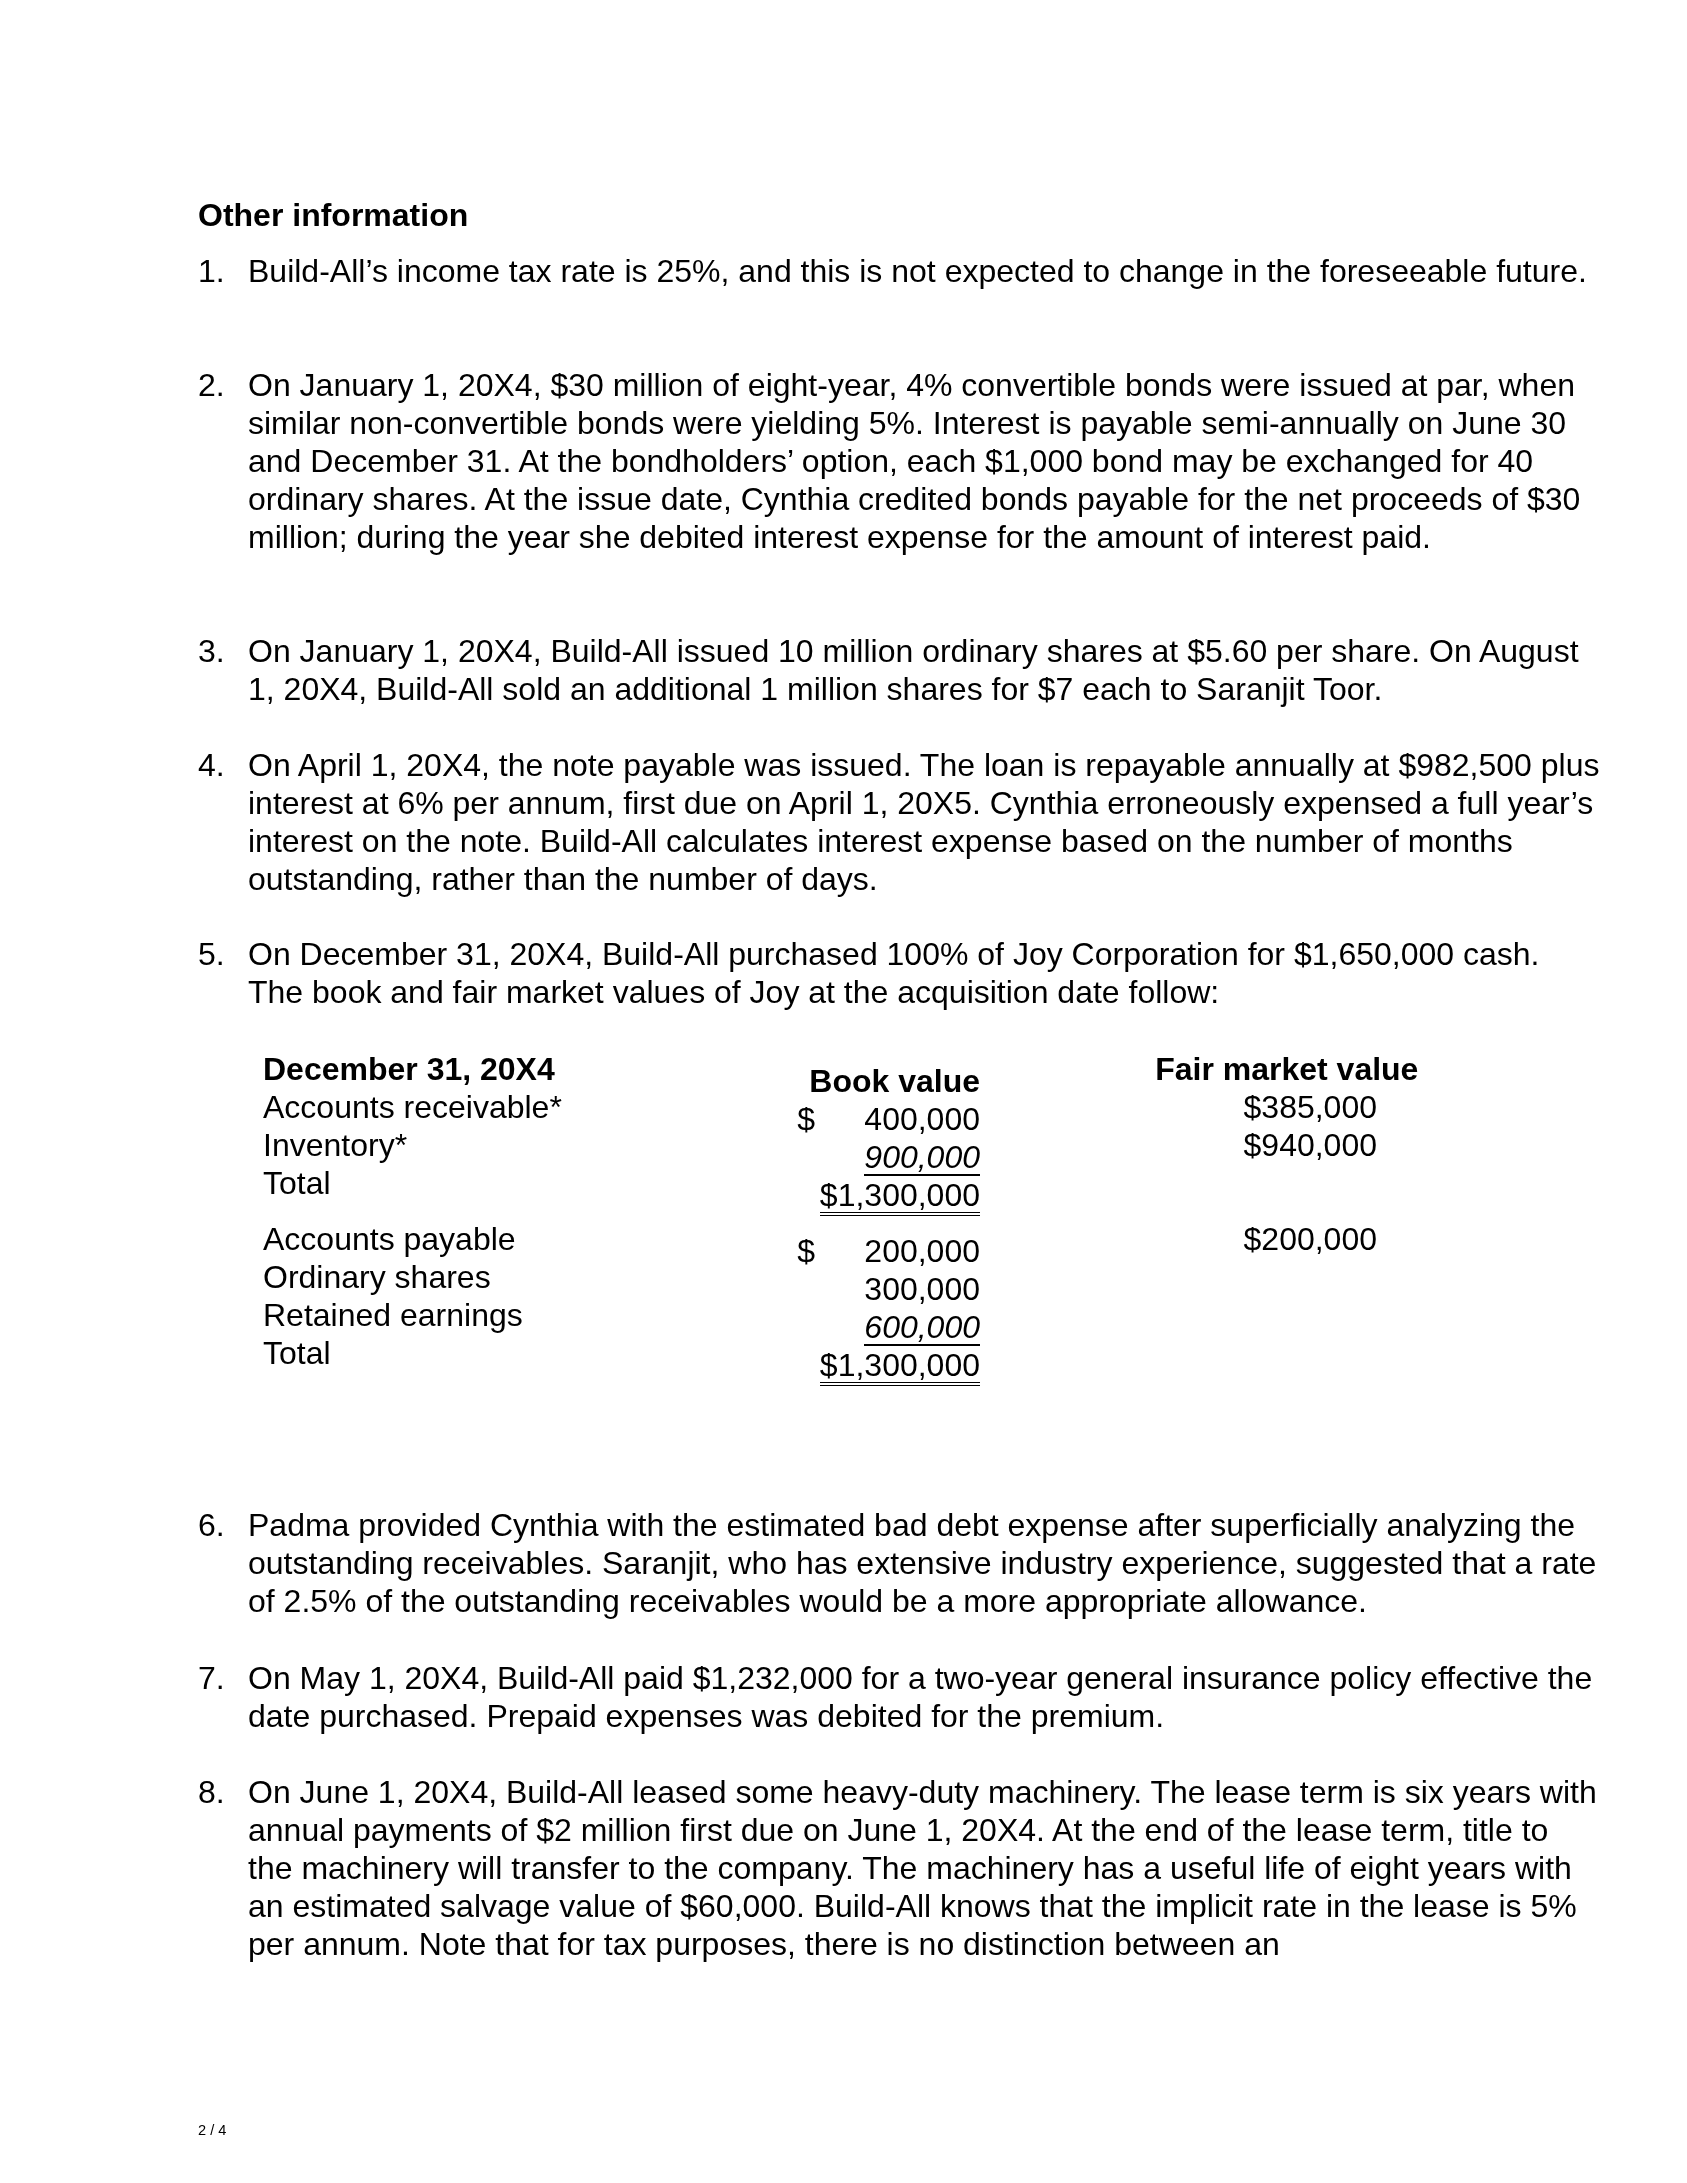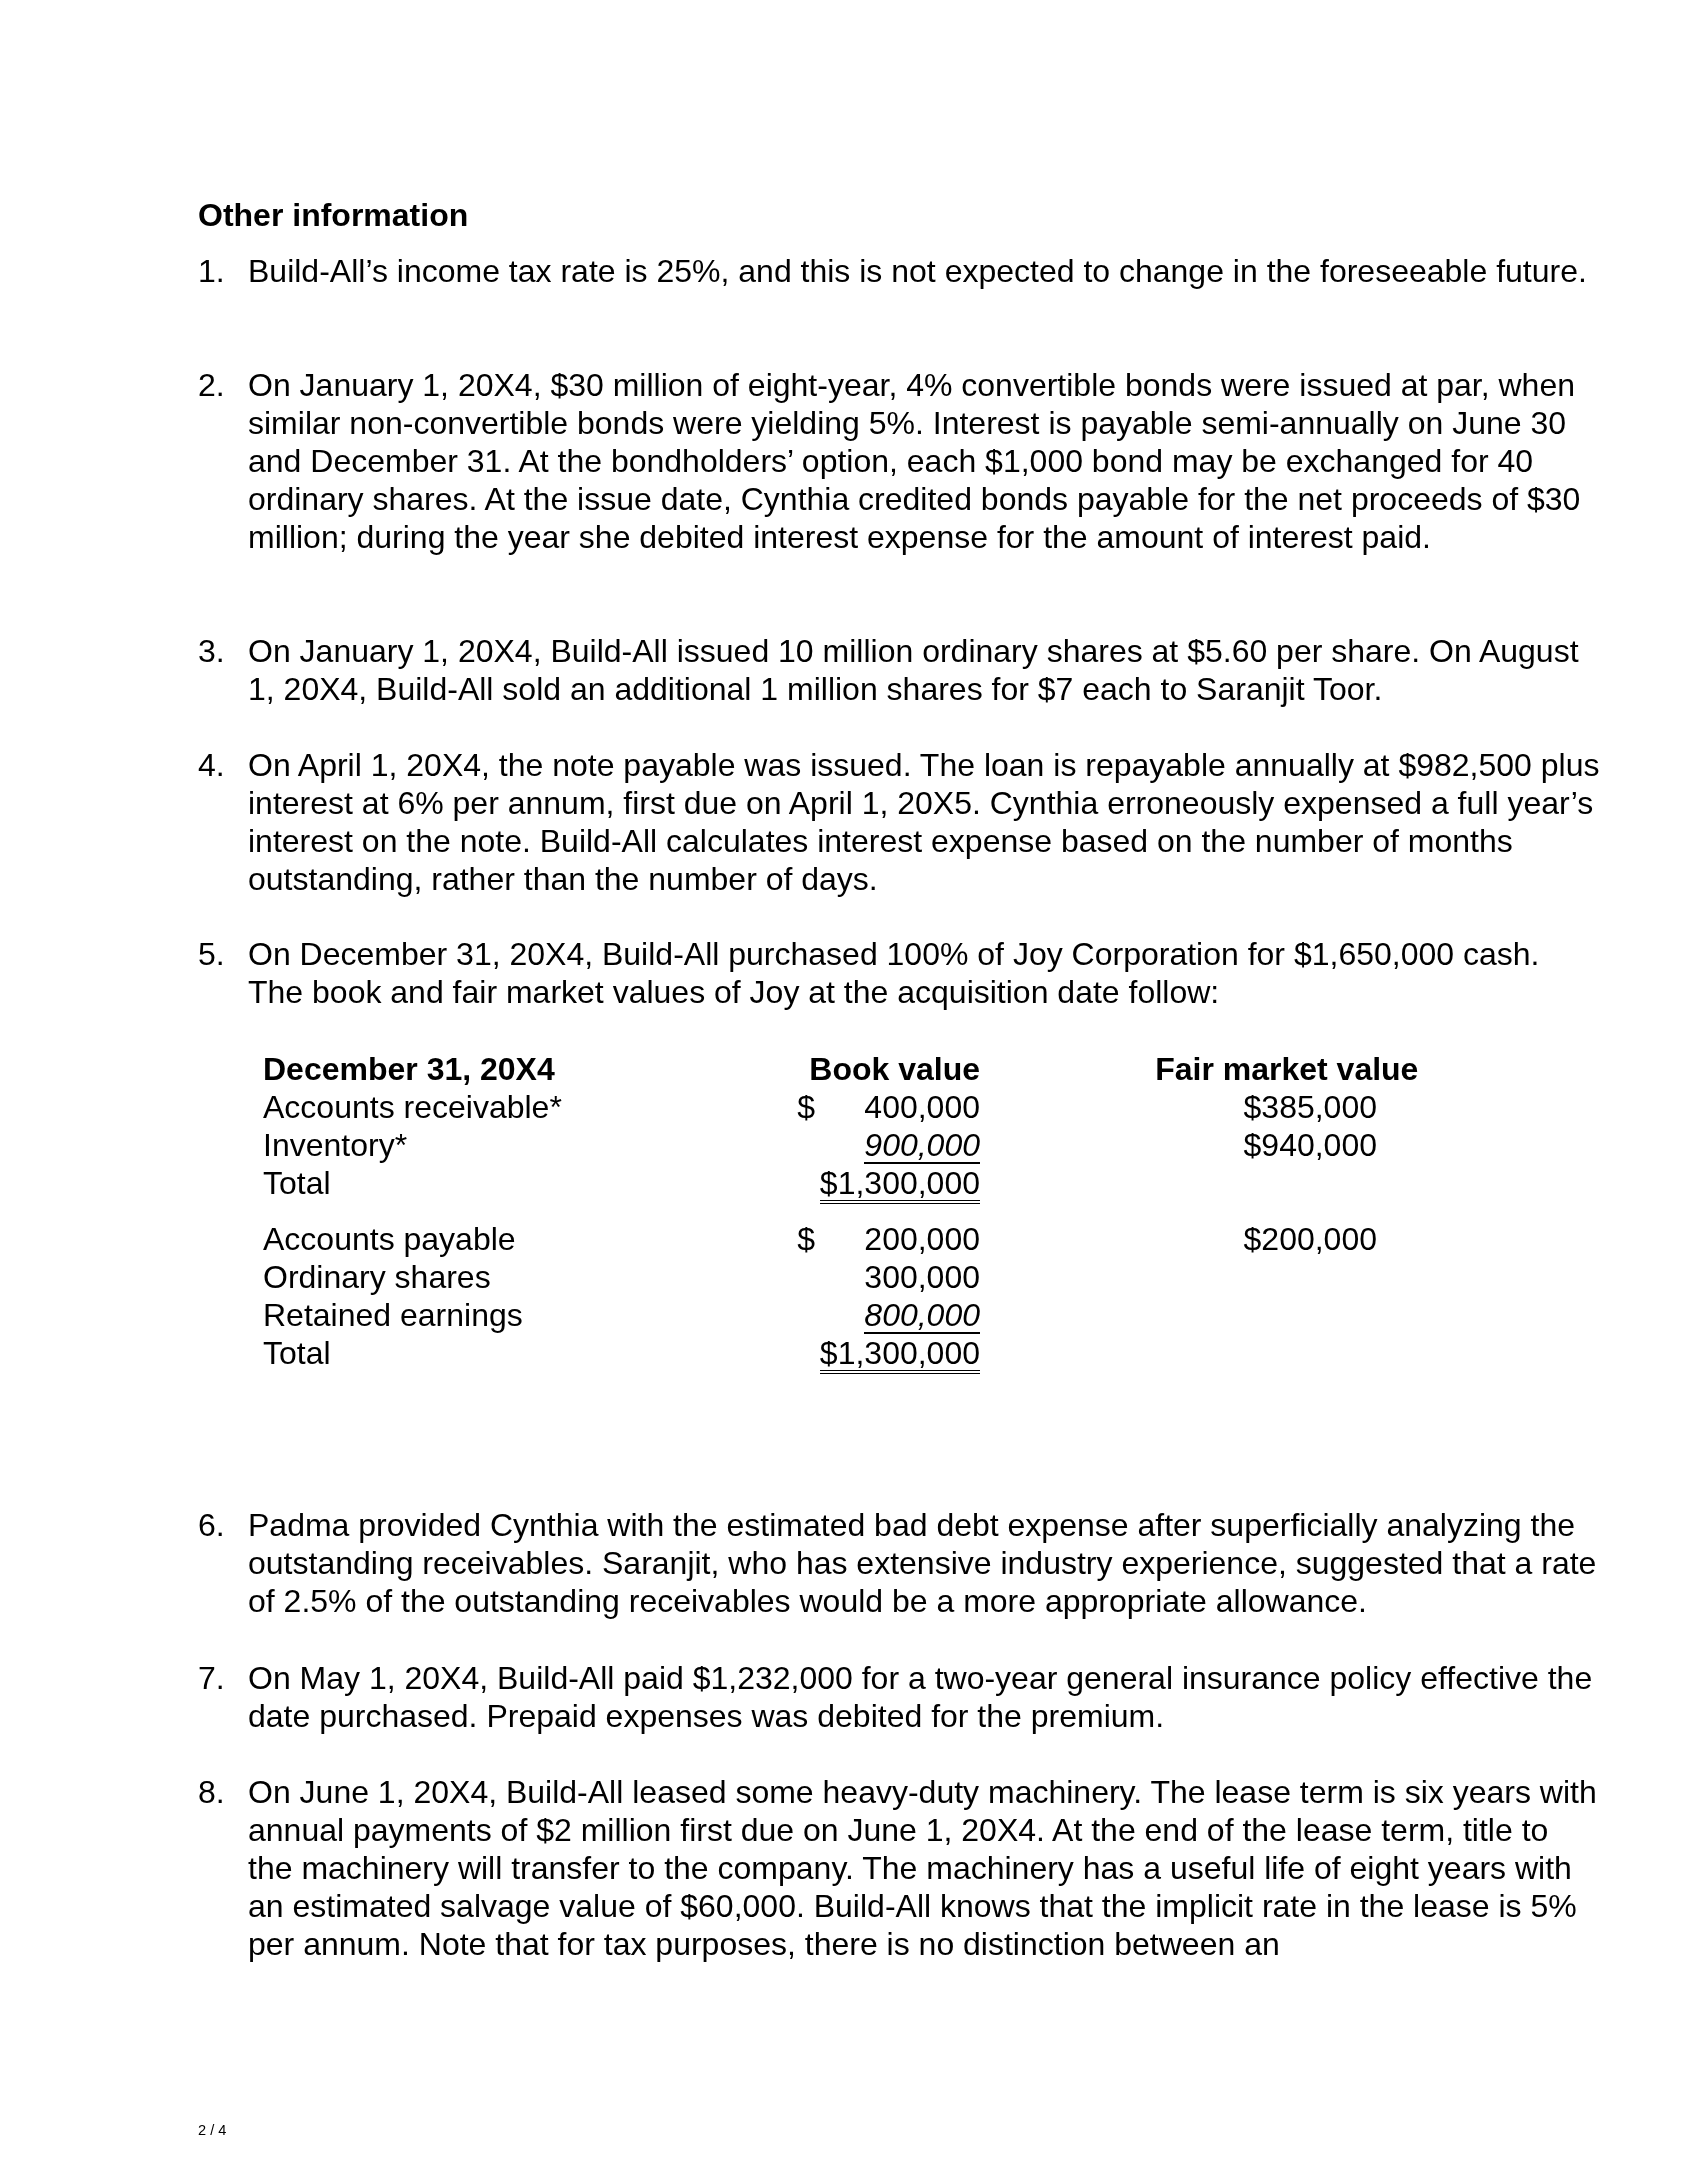--- a/index.html
+++ b/index.html
@@ -11,21 +11,21 @@
   .page { position: absolute; left: 0; top: 0; width: 1687px; height: 1709px; }
   .heading {
     position: absolute; left: 198px; top: 196px; font-weight: bold; font-size: 32px;
   }
   .item { position: absolute; left: 198px; width: 1403px; }
   .item .num { position: absolute; left: 0; top: 0; width: 46px; }
   .item .text { margin-left: 50px; }
   .tbl { position: absolute; left: 263px; width: 1164px; }
   .row { position: relative; height: 38px; }
   .row .lbl { position: absolute; left: 0; top: 0; }
-  .row .bv { position: absolute; right: 447px; top: 0; white-space: pre; }
+  .row .bv { position: absolute; right: 447px; top: 12px; white-space: pre; }
   .row .fmv { position: absolute; right: 50px; top: 0; text-align: right; white-space: pre; }
   .row.hdr { font-weight: bold; }
   .row.hdr .bv { right: 447px; }
   .row.hdr .fmv { right: 8.6px; }
   .bv .dollar { position: absolute; right: 165px; }
   .ul { border-bottom: 2.6px solid #000; line-height: 33px; display: inline-block; font-style: italic; }
   .dul { border-bottom: 4.6px double #000; line-height: 33px; display: inline-block; }
   .footnote { position: absolute; left: 263px; }
   .pagenum { position: absolute; left: 198px; top: 2122px; font-size: 14.6px; line-height: 17px; }
 </style>
@@ -88,21 +88,21 @@
       <span class="lbl">Accounts payable</span>
       <span class="bv"><span class="dollar">$</span><span>200,000</span></span>
       <span class="fmv">$200,000</span>
     </div>
     <div class="row">
       <span class="lbl">Ordinary shares</span>
       <span class="bv">300,000</span>
     </div>
     <div class="row">
       <span class="lbl">Retained earnings</span>
-      <span class="bv"><span class="ul">800,000</span></span>
+      <span class="bv"><span class="ul">600,000</span></span>
     </div>
     <div class="row">
       <span class="lbl">Total</span>
       <span class="bv"><span class="dul">$1,300,000</span></span>
     </div>
   </div>
 
 
   <div class="item" style="top:1506px;">
     <span class="num">6.</span>

